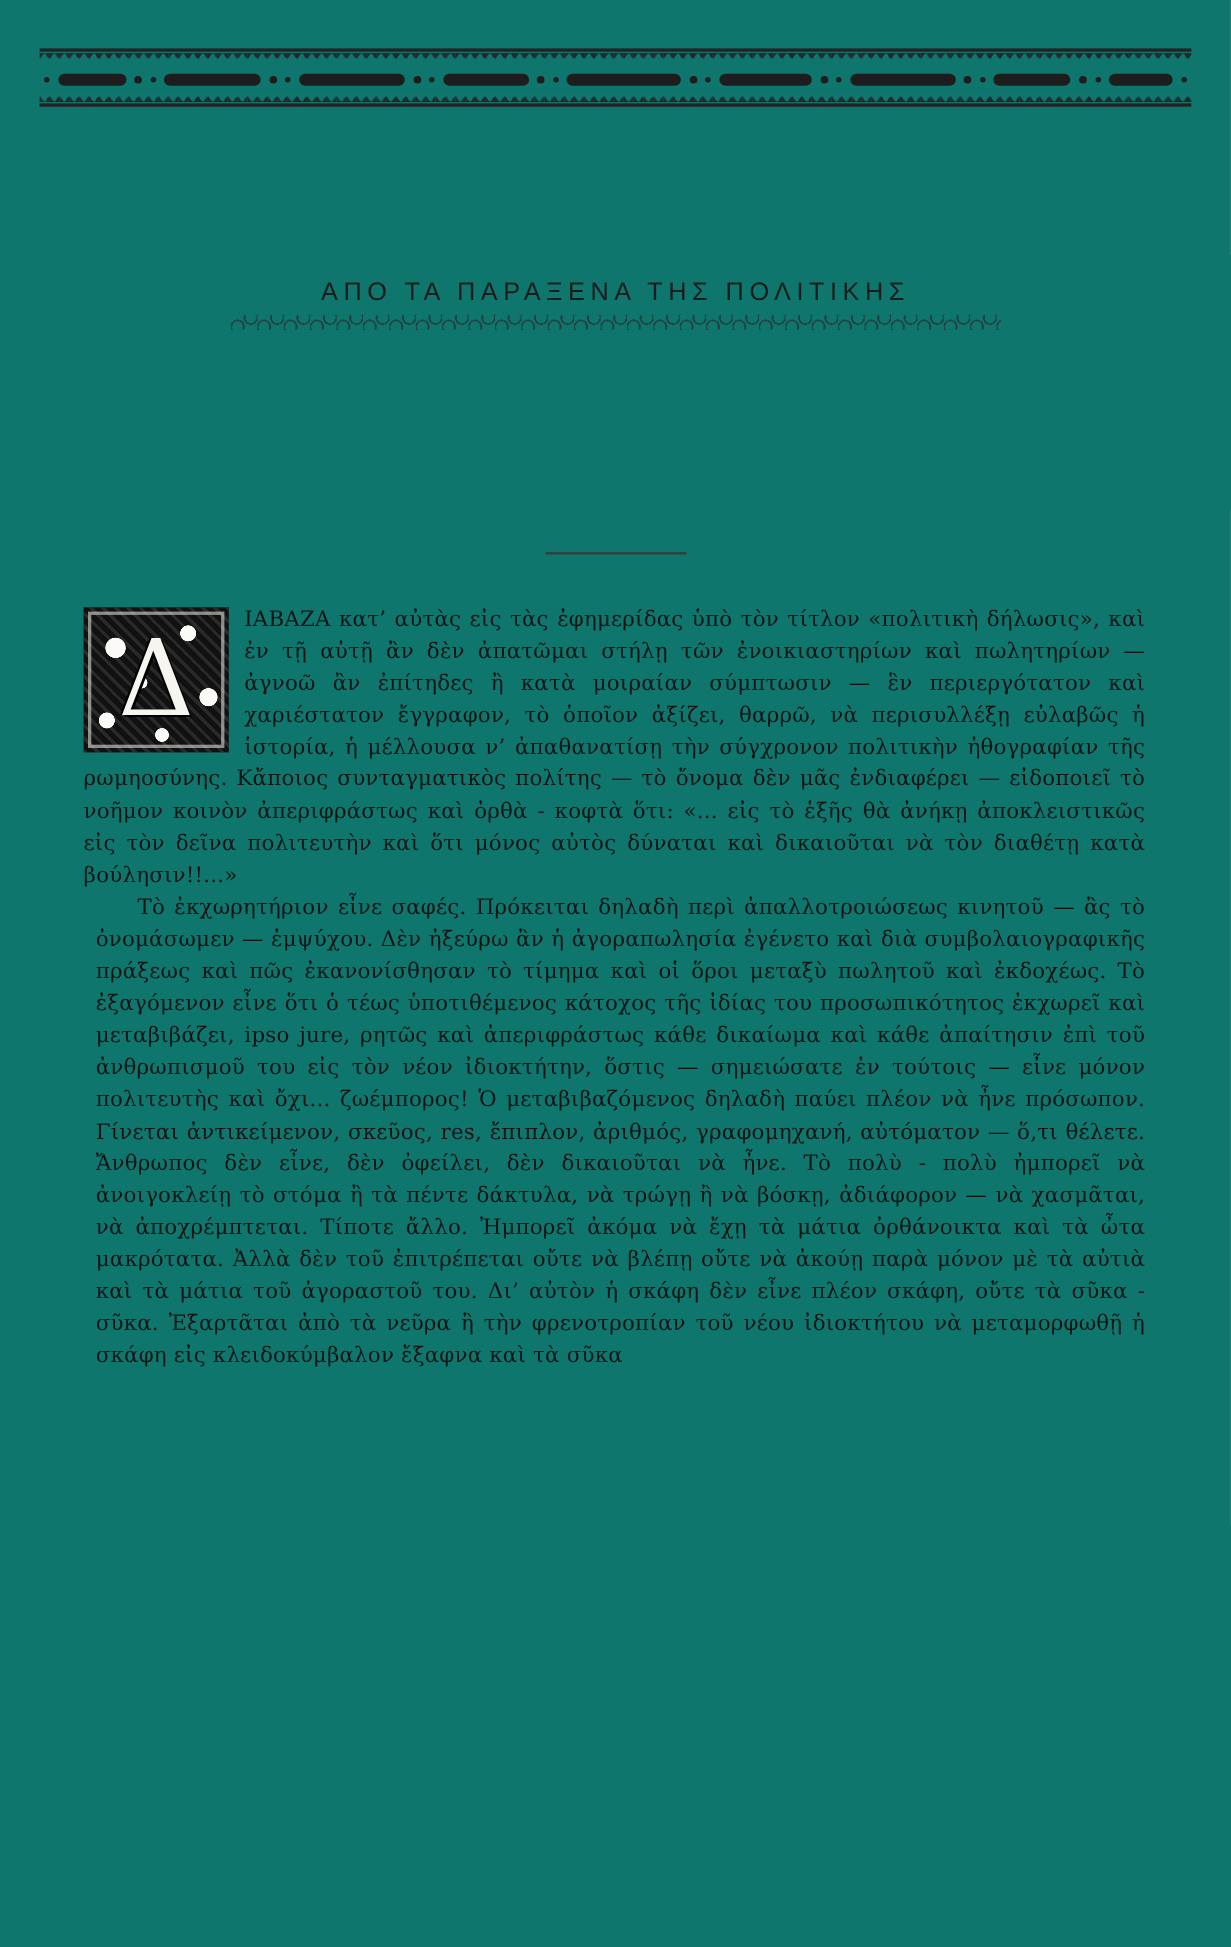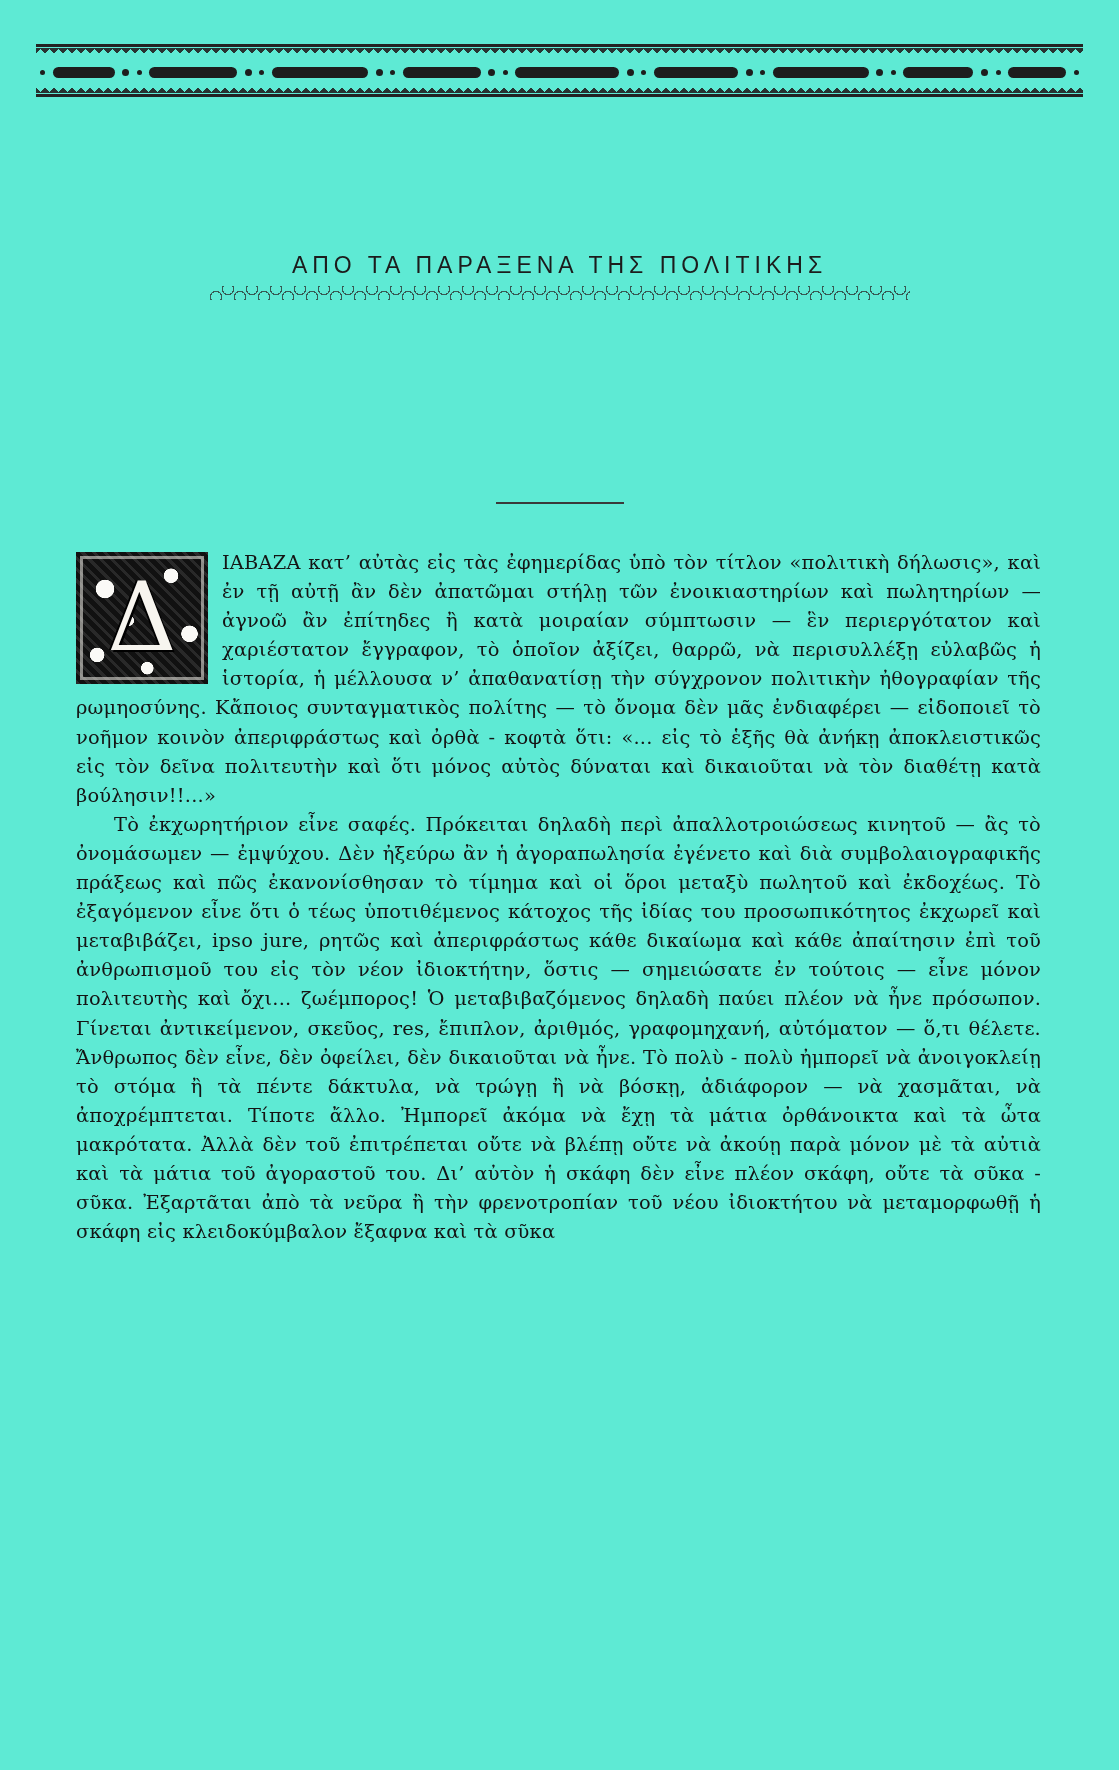--- a/index.html
+++ b/index.html
@@ -12,21 +12,21 @@
     height: 1770px;
     font-family: "DejaVu Serif", serif;
     color: #1a1a1a;
     position: relative;
     overflow: hidden;
   }
 
   .page {
     position: absolute;
     inset: 0;
-    background: #5eead4;
+    background: #0f766e;
   }
 
   
   .ornament {
     position: absolute;
     left: 36px;
     right: 36px;
     top: 42px;
     height: 58px;
   }
@@ -141,21 +141,21 @@
     right: 78px;
     top: 548px;
     font-size: 19.4px;
     line-height: 29.1px;
     text-align: justify;
     text-justify: inter-word;
     color: #141414;
     letter-spacing: 0.2px;
   }
   .body p { margin: 0; }
-  .body p.indent { text-indent: 38px; }
+  .body p.indent { text-indent: 38px; margin-left: 11px; }
 
   
   .dropcap {
     float: left;
     width: 132px;
     height: 132px;
     margin: 4px 14px 2px 0;
     background: #111;
     position: relative;
     overflow: hidden;

